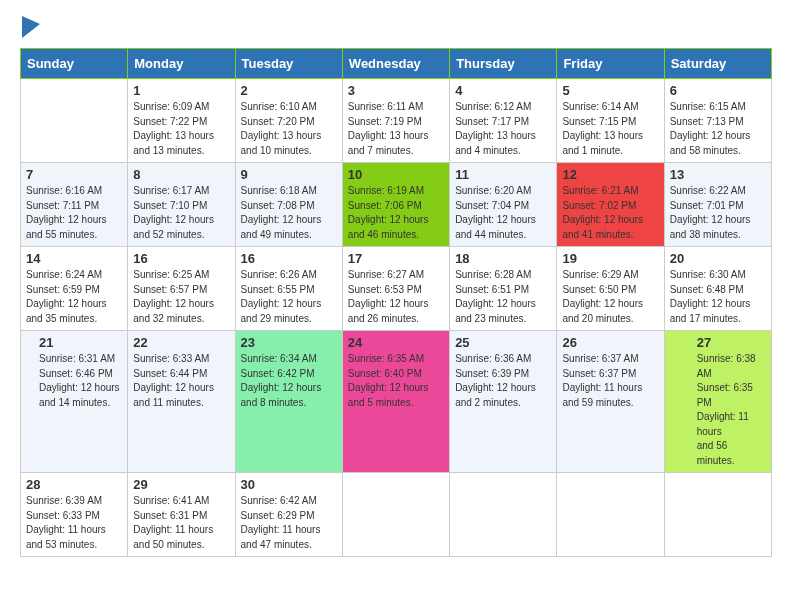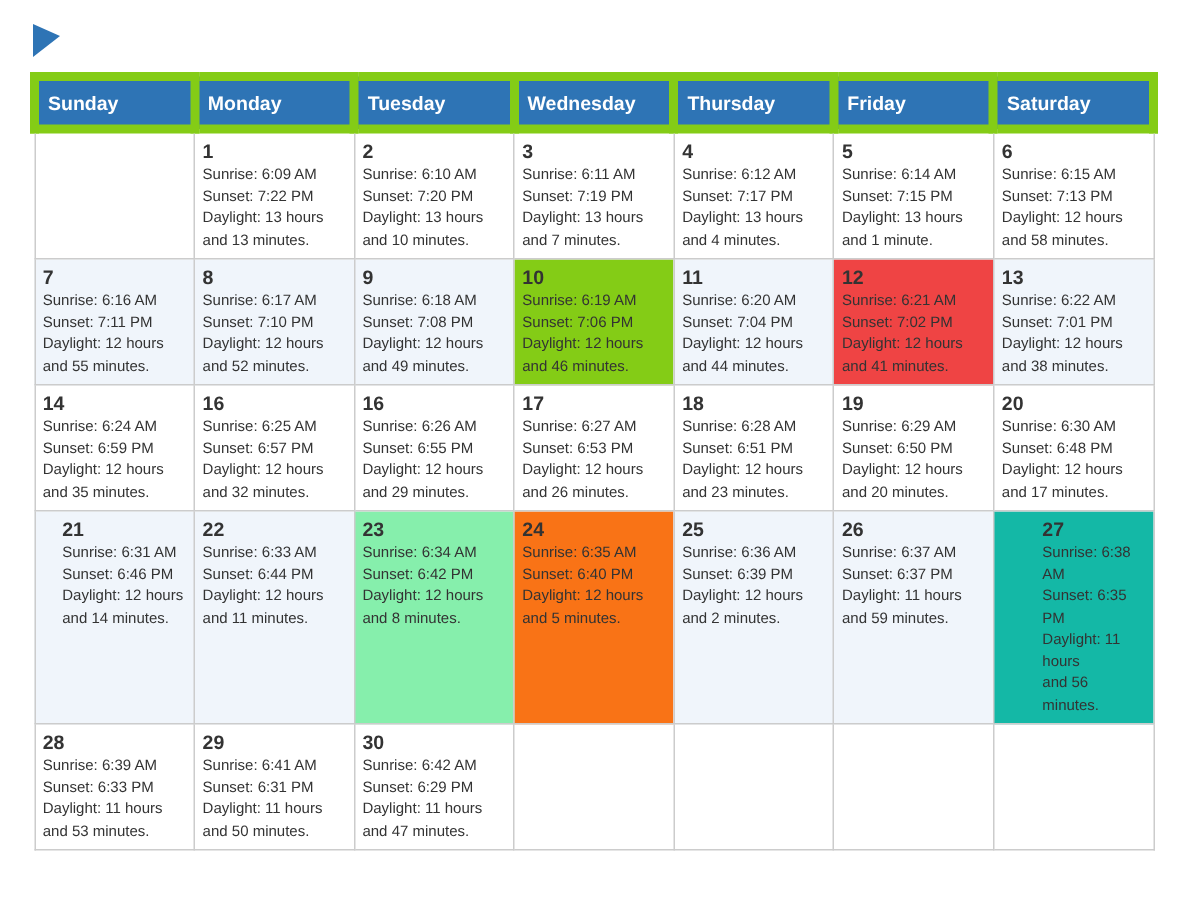--- a/index.html
+++ b/index.html
@@ -58,21 +58,21 @@
       border-collapse: collapse;
       border: 1px solid #ccc;
     }
     .calendar-table th {
       background-color: #2e74b5;
       color: #fff;
       font-size: 13px;
       font-weight: bold;
       padding: 7px 6px;
       text-align: left;
-      border: 6px solid #84cc16;
+      border: 1px solid #84cc16;
     }
     .calendar-table td {
       vertical-align: top;
       border: 1px solid #ccc;
       padding: 4px 5px;
       font-size: 10.5px;
       color: #333;
       width: calc(100% / 7);
       min-height: 80px;
       background: #fff;
@@ -223,33 +223,33 @@
           <div class="cell-info">Sunrise: 6:31 AM<br>Sunset: 6:46 PM<br>Daylight: 12 hours<br>and 14 minutes.</div>
         </td>
         <td style="background-color: rgb(240, 245, 251);">
           <span class="day-number">22</span>
           <div class="cell-info">Sunrise: 6:33 AM<br>Sunset: 6:44 PM<br>Daylight: 12 hours<br>and 11 minutes.</div>
         </td>
         <td style="background-color: #86efac;">
           <span class="day-number">23</span>
           <div class="cell-info">Sunrise: 6:34 AM<br>Sunset: 6:42 PM<br>Daylight: 12 hours<br>and 8 minutes.</div>
         </td>
-        <td style="background-color: #f97316; margin-top: 24px;">
+        <td style="background-color: #ec4899; margin-top: 24px;">
           <span class="day-number">24</span>
           <div class="cell-info">Sunrise: 6:35 AM<br>Sunset: 6:40 PM<br>Daylight: 12 hours<br>and 5 minutes.</div>
         </td>
         <td style="background-color: rgb(240, 245, 251);">
           <span class="day-number">25</span>
           <div class="cell-info">Sunrise: 6:36 AM<br>Sunset: 6:39 PM<br>Daylight: 12 hours<br>and 2 minutes.</div>
         </td>
         <td style="background-color: rgb(240, 245, 251);">
           <span class="day-number">26</span>
           <div class="cell-info">Sunrise: 6:37 AM<br>Sunset: 6:37 PM<br>Daylight: 11 hours<br>and 59 minutes.</div>
         </td>
-        <td style="background-color: #14b8a6; padding-left: 32px;">
+        <td style="background-color: #bef264; padding-left: 32px;">
           <span class="day-number">27</span>
           <div class="cell-info">Sunrise: 6:38 AM<br>Sunset: 6:35 PM<br>Daylight: 11 hours<br>and 56 minutes.</div>
         </td>
       </tr>
       <tr>
         <td>
           <span class="day-number">28</span>
           <div class="cell-info">Sunrise: 6:39 AM<br>Sunset: 6:33 PM<br>Daylight: 11 hours<br>and 53 minutes.</div>
         </td>
         <td>

